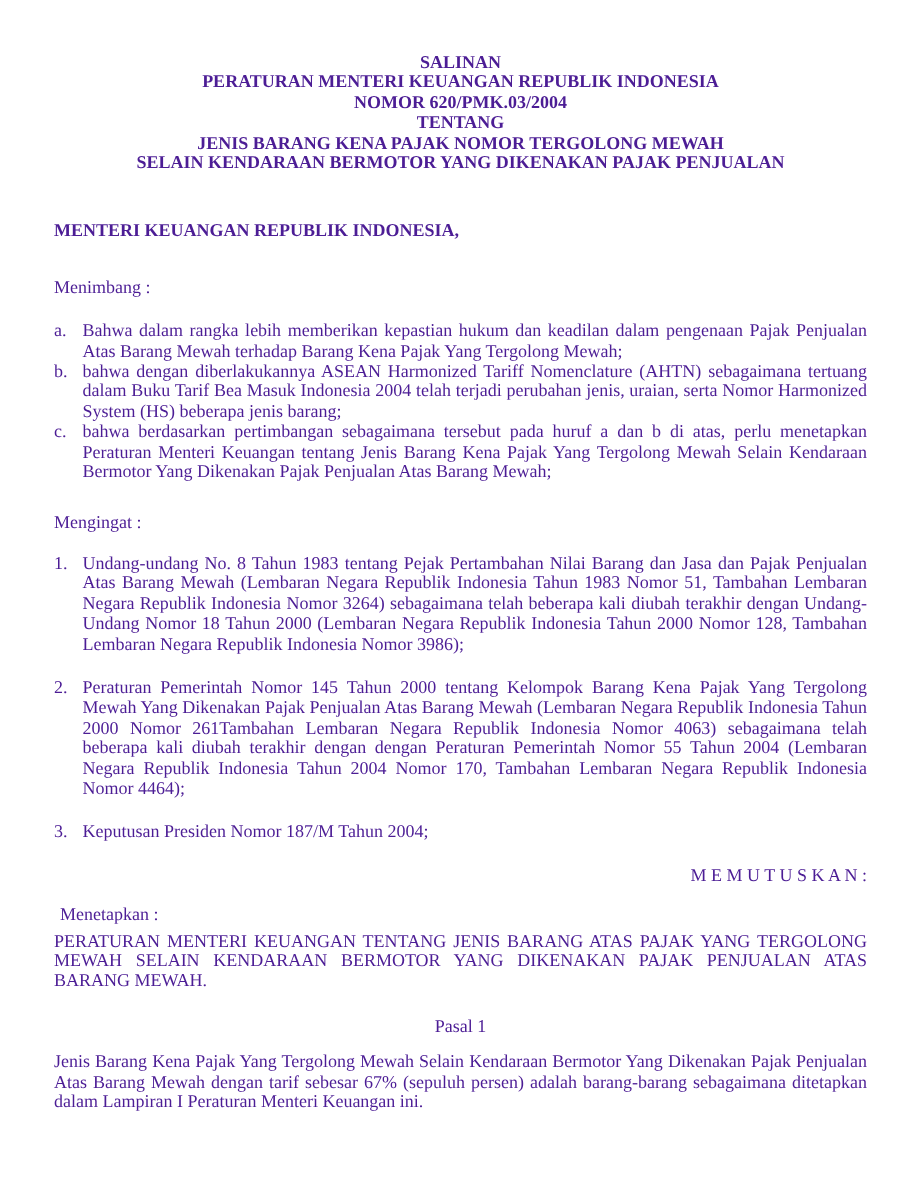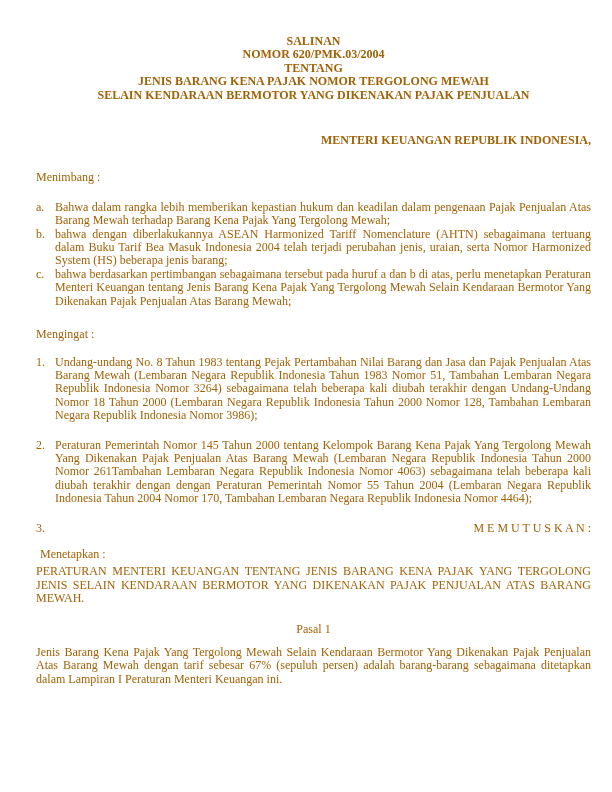--- a/index.html
+++ b/index.html
@@ -6,35 +6,35 @@
     margin: 0;
     padding: 0;
     background: #ffffff;
   }
   .page {
     position: relative;
     width: 612px;
     height: 792px;
     margin: 0 auto;
     background: #ffffff;
-    color: #a16207;
+    color: #4c1d95;
     font-family: "Liberation Serif", "DejaVu Serif", serif;
     font-size: 12px;
     line-height: 13.4px;
     box-sizing: border-box;
-    padding: 35px 21px 0 36px;
+    padding: 35px 34px 0 36px;
     overflow: hidden;
   }
   .doc-title {
     text-align: center;
     font-weight: bold;
     margin-bottom: 32px;
   }
   .issuer-heading {
-    text-align: right;
+    text-align: left;
     font-weight: bold;
     margin-bottom: 12px;
   }
   .section-label { 
     margin: 0;
   }
   .label-menimbang { margin-bottom: 16px; margin-top: 24px; }
   .label-mengingat { margin-bottom: 14px; margin-top: 20px; }
   .hang-list { margin: 0; }
   .alpha-list { margin-bottom: 19px; }
@@ -69,20 +69,21 @@
     margin: 0;
   }
 </style>
 </head>
 <body>
 
 <div class="page">
 
   <div class="doc-title">
     <div>SALINAN</div>
+    <div>PERATURAN MENTERI KEUANGAN REPUBLIK INDONESIA</div>
     <div>NOMOR 620/PMK.03/2004</div>
     <div>TENTANG</div>
     <div>JENIS BARANG KENA PAJAK NOMOR TERGOLONG MEWAH</div>
     <div>SELAIN KENDARAAN BERMOTOR YANG DIKENAKAN PAJAK PENJUALAN</div>
   </div>
 
   <div class="issuer-heading">MENTERI KEUANGAN REPUBLIK INDONESIA,</div>
 
   <div class="section-label label-menimbang">Menimbang :</div>
 
@@ -107,24 +108,25 @@
     <div class="hang-item">
       <span class="item-marker">1.</span>
       <span>Undang-undang No. 8 Tahun 1983 tentang Pejak Pertambahan Nilai Barang dan Jasa dan Pajak Penjualan Atas Barang Mewah (Lembaran Negara Republik Indonesia Tahun 1983 Nomor 51, Tambahan Lembaran Negara Republik Indonesia Nomor 3264) sebagaimana telah beberapa kali diubah terakhir dengan Undang-Undang Nomor 18 Tahun 2000 (Lembaran Negara Republik Indonesia Tahun 2000 Nomor 128, Tambahan Lembaran Negara Republik Indonesia Nomor 3986);</span>
     </div>
     <div class="hang-item">
       <span class="item-marker">2.</span>
       <span>Peraturan Pemerintah Nomor 145 Tahun 2000 tentang Kelompok Barang Kena Pajak Yang Tergolong Mewah Yang Dikenakan Pajak Penjualan Atas Barang Mewah (Lembaran Negara Republik Indonesia Tahun 2000 Nomor 261Tambahan Lembaran Negara Republik Indonesia Nomor 4063) sebagaimana telah beberapa kali diubah terakhir dengan dengan Peraturan Pemerintah Nomor 55 Tahun 2004 (Lembaran Negara Republik Indonesia Tahun 2004 Nomor 170, Tambahan Lembaran Negara Republik Indonesia Nomor 4464);</span>
     </div>
     <div class="hang-item">
       <span class="item-marker">3.</span>
+      <span>Keputusan Presiden Nomor 187/M Tahun 2004;</span>
     </div>
   </div>
 
   <div class="memutuskan">M E M U T U S K A N :</div>
 
   <div class="menetapkan-label">Menetapkan :</div>
-  <div class="menetapkan-clause">PERATURAN MENTERI KEUANGAN TENTANG JENIS BARANG KENA PAJAK YANG TERGOLONG JENIS SELAIN KENDARAAN BERMOTOR YANG DIKENAKAN PAJAK PENJUALAN ATAS BARANG MEWAH.</div>
+  <div class="menetapkan-clause">PERATURAN MENTERI KEUANGAN TENTANG JENIS BARANG ATAS PAJAK YANG TERGOLONG MEWAH SELAIN KENDARAAN BERMOTOR YANG DIKENAKAN PAJAK PENJUALAN ATAS BARANG MEWAH.</div>
 
   <div class="pasal-heading">Pasal 1</div>
   <div class="pasal-body">Jenis Barang Kena Pajak Yang Tergolong Mewah Selain Kendaraan Bermotor Yang Dikenakan Pajak Penjualan Atas Barang Mewah dengan tarif sebesar 67% (sepuluh persen) adalah barang-barang sebagaimana ditetapkan dalam Lampiran I Peraturan Menteri Keuangan ini.</div>
 
 </div>
 
 </body></html>

